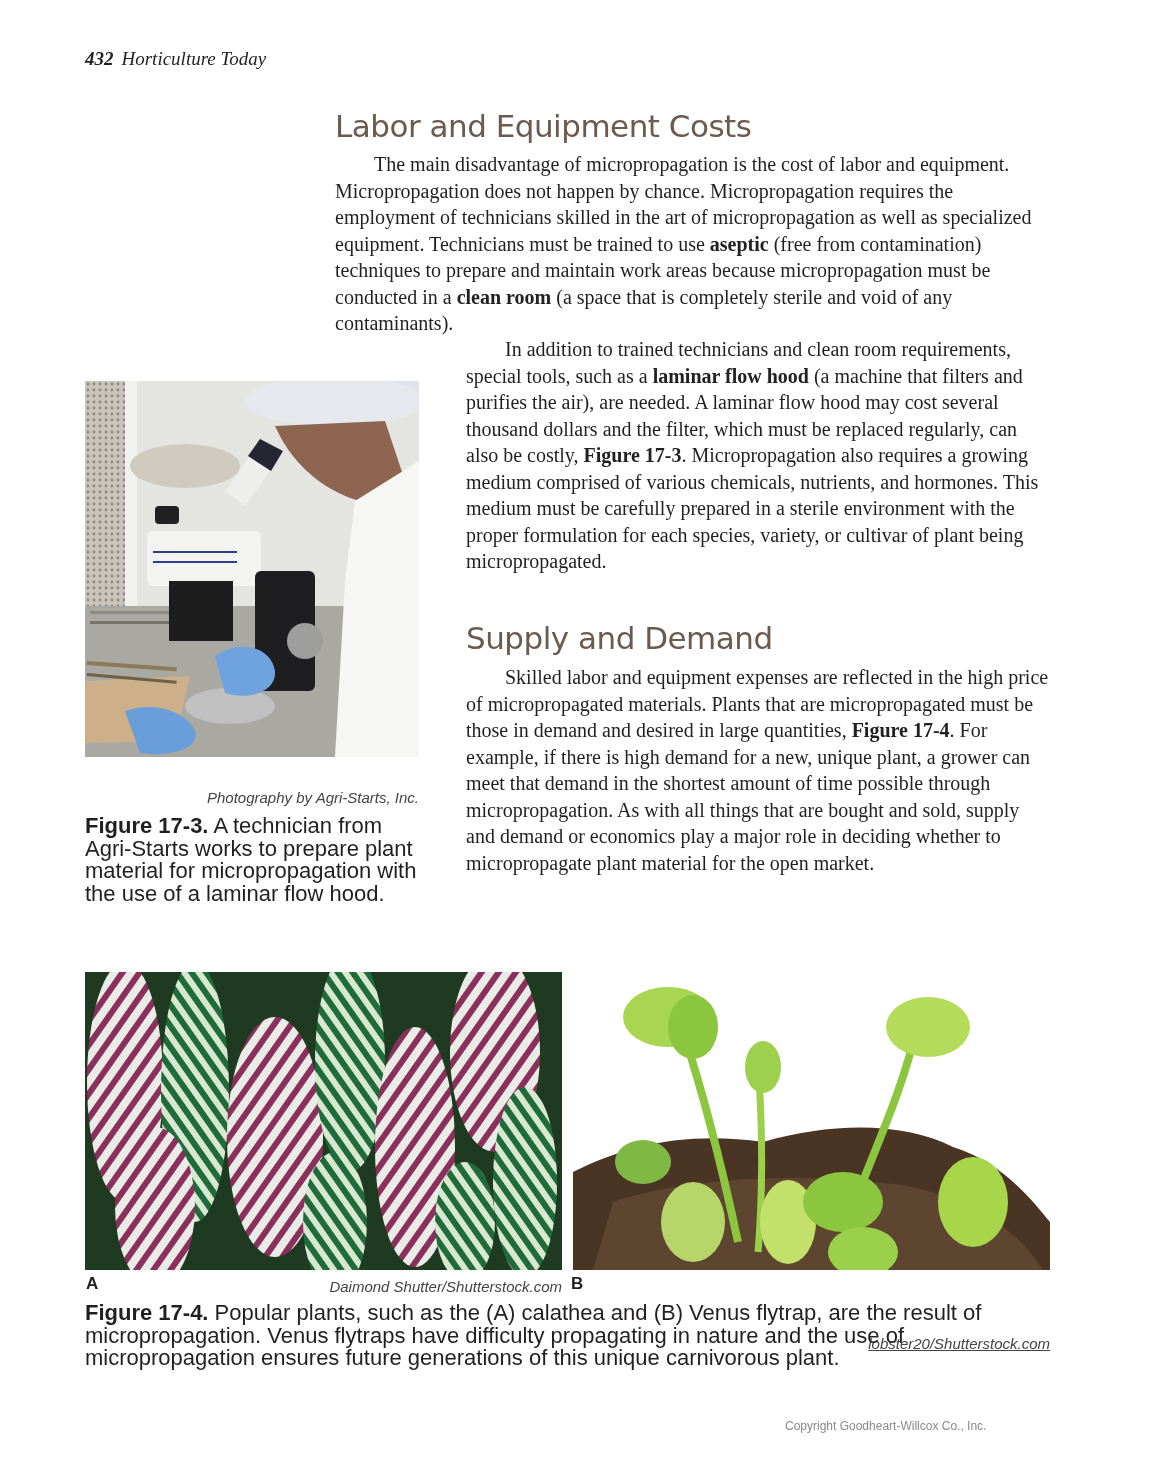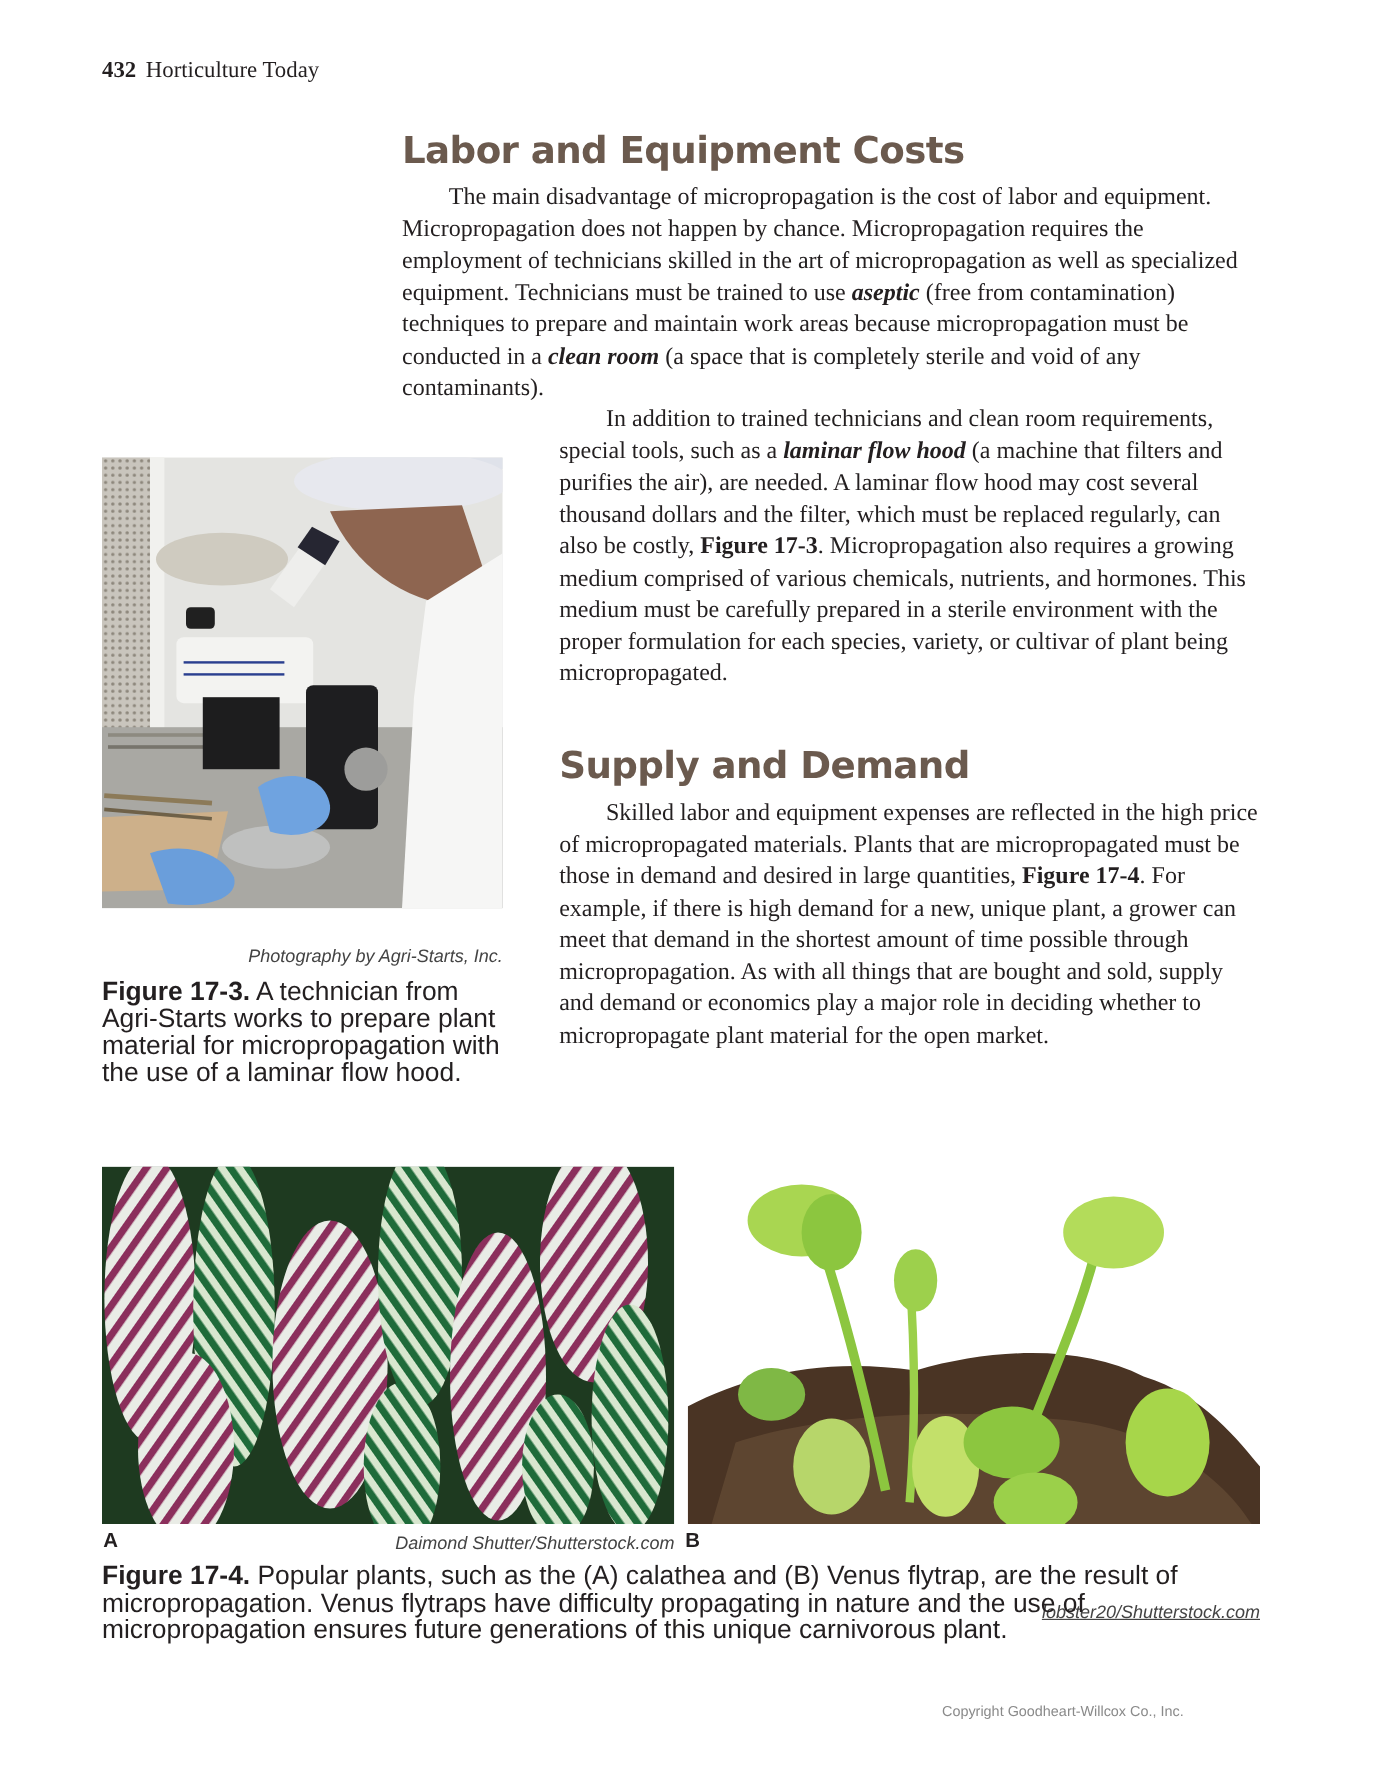--- a/index.html
+++ b/index.html
@@ -1,28 +1,28 @@
 <!DOCTYPE html>
 <html><head>
 <meta charset="utf-8">
 <style>
   html, body { margin: 0; padding: 0; background: #ffffff; }
   body { width: 1156px; height: 1479px; position: relative; overflow: hidden; color: #231f20; }
   .serif { font-family: "Liberation Serif", "DejaVu Serif", serif; }
   .sans { font-family: "Liberation Sans", "DejaVu Sans", sans-serif; }
 
-  .running-head { position: absolute; left: 85px; top: 48px; font-size: 19px; }
+  .running-head { position: absolute; left: 85px; top: 48px; font-size: 19px; font-style: italic; }
   .running-head .pnum { font-weight: bold; margin-right: 8px; }
 
-  .h2 { position: absolute; font-family: "DejaVu Sans", "Liberation Sans", sans-serif; font-weight: bold;
+  .h2 { position: absolute; font-family: "DejaVu Sans", "Liberation Sans", sans-serif; font-weight: normal;
         color: #6b5a4e; font-size: 31px; letter-spacing: -0.5px; margin: 0; }
 
   .body-text { position: absolute; font-size: 20px; line-height: 26.5px; margin: 0; text-align: left; }
   .body-text .indent { display: inline-block; width: 39px; }
-  .term { font-weight: bold; font-style: italic; }
+  .term { font-weight: bold; }
   .figref { font-weight: bold; margin-top: 47px; }
 
   .photo { position: absolute; overflow: hidden; }
   .credit { position: absolute; font-size: 15px; font-style: italic; color: #444; }
   .caption { position: absolute; font-size: 22px; line-height: 22.5px; color: #231f20; }
   .caption b { font-weight: bold; }
   .panel-label { position: absolute; font-weight: bold; font-size: 17px; }
   .footer { position: absolute; left: 785px; top: 1419px; font-size: 12px; color: #8a8a8a; }
 </style>
 </head>

